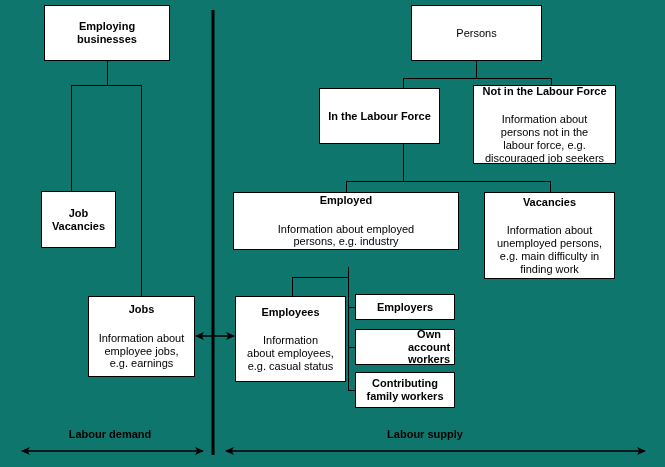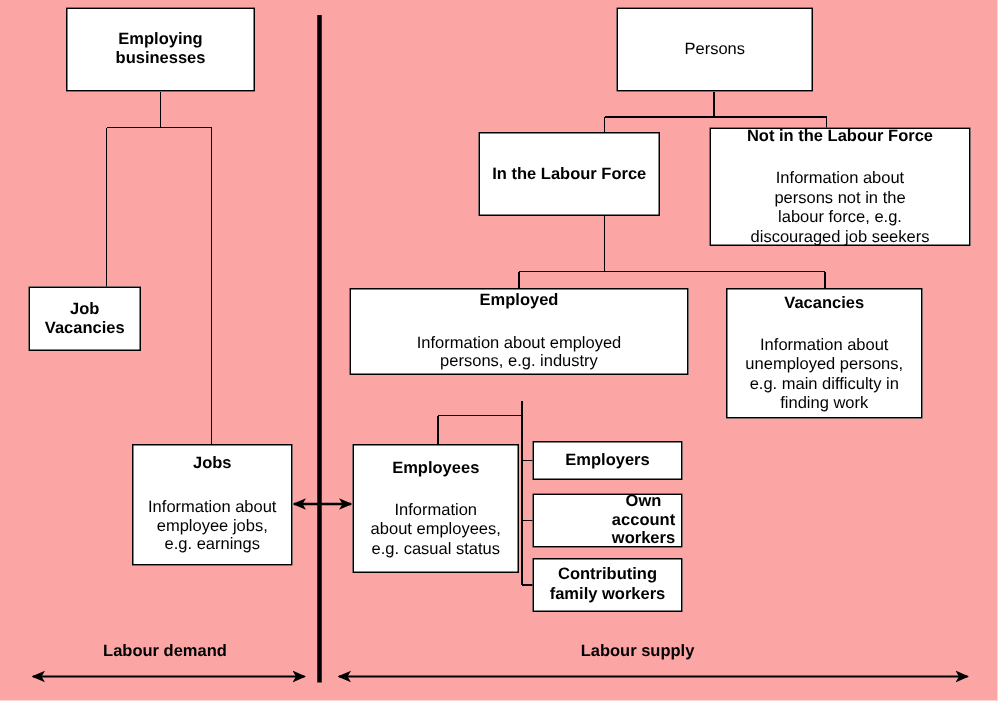--- a/index.html
+++ b/index.html
@@ -4,21 +4,21 @@
 <style>
   html, body {
     margin: 0;
     padding: 0;
     background: #ffffff;
   }
   #page {
     position: relative;
     width: 665px;
     height: 467px;
-    background: #fca5a5;
+    background: #0f766e;
     font-family: "Liberation Sans", sans-serif;
     overflow: hidden;
   }
   #diagram-svg {
     position: absolute;
     left: 0;
     top: 0;
   }
   .node-box {
     position: absolute;
@@ -103,41 +103,41 @@
     <line x1="22" y1="451" x2="203" y2="451" stroke="#000000" stroke-width="1.3" marker-start="url(#arrow-start)" marker-end="url(#arrow-end)"></line>
 
     <line x1="226" y1="451" x2="645" y2="451" stroke="#000000" stroke-width="1.3" marker-start="url(#arrow-start)" marker-end="url(#arrow-end)"></line>
   </svg>
 
   <div class="node-box" style="left:44px; top:5px; width:126px; height:56px;">
     <div class="node-title">Employing
 businesses</div>
   </div>
 
-  <div class="node-box" style="left:19px; top:191px; width:75px; height:43px;">
+  <div class="node-box" style="left:41px; top:191px; width:75px; height:57px;">
     <div class="node-title">Job
 Vacancies</div>
   </div>
 
   <div class="node-box" style="left:88px; top:296px; width:107px; height:81px;">
     <div class="node-title">Jobs</div>
     <div class="node-desc">Information about
 employee jobs,
 e.g. earnings</div>
   </div>
 
   <div class="node-box" style="left:411px; top:5px; width:131px; height:56px;">
     <div class="node-title plain">Persons</div>
   </div>
 
   <div class="node-box" style="left:319px; top:88px; width:121px; height:56px;">
     <div class="node-title">In the Labour Force</div>
   </div>
 
-  <div class="node-box" style="left:473px; top:85px; width:174px; height:79px;">
+  <div class="node-box" style="left:473px; top:85px; width:143px; height:79px;">
     <div class="node-title">Not in the Labour Force</div>
     <div class="node-desc">Information about
 persons not in the
 labour force, e.g.
 discouraged job seekers</div>
   </div>
 
   <div class="node-box" style="left:233px; top:192px; width:226px; height:58px;">
     <div class="node-title">Employed</div>
     <div class="node-desc">Information about employed

